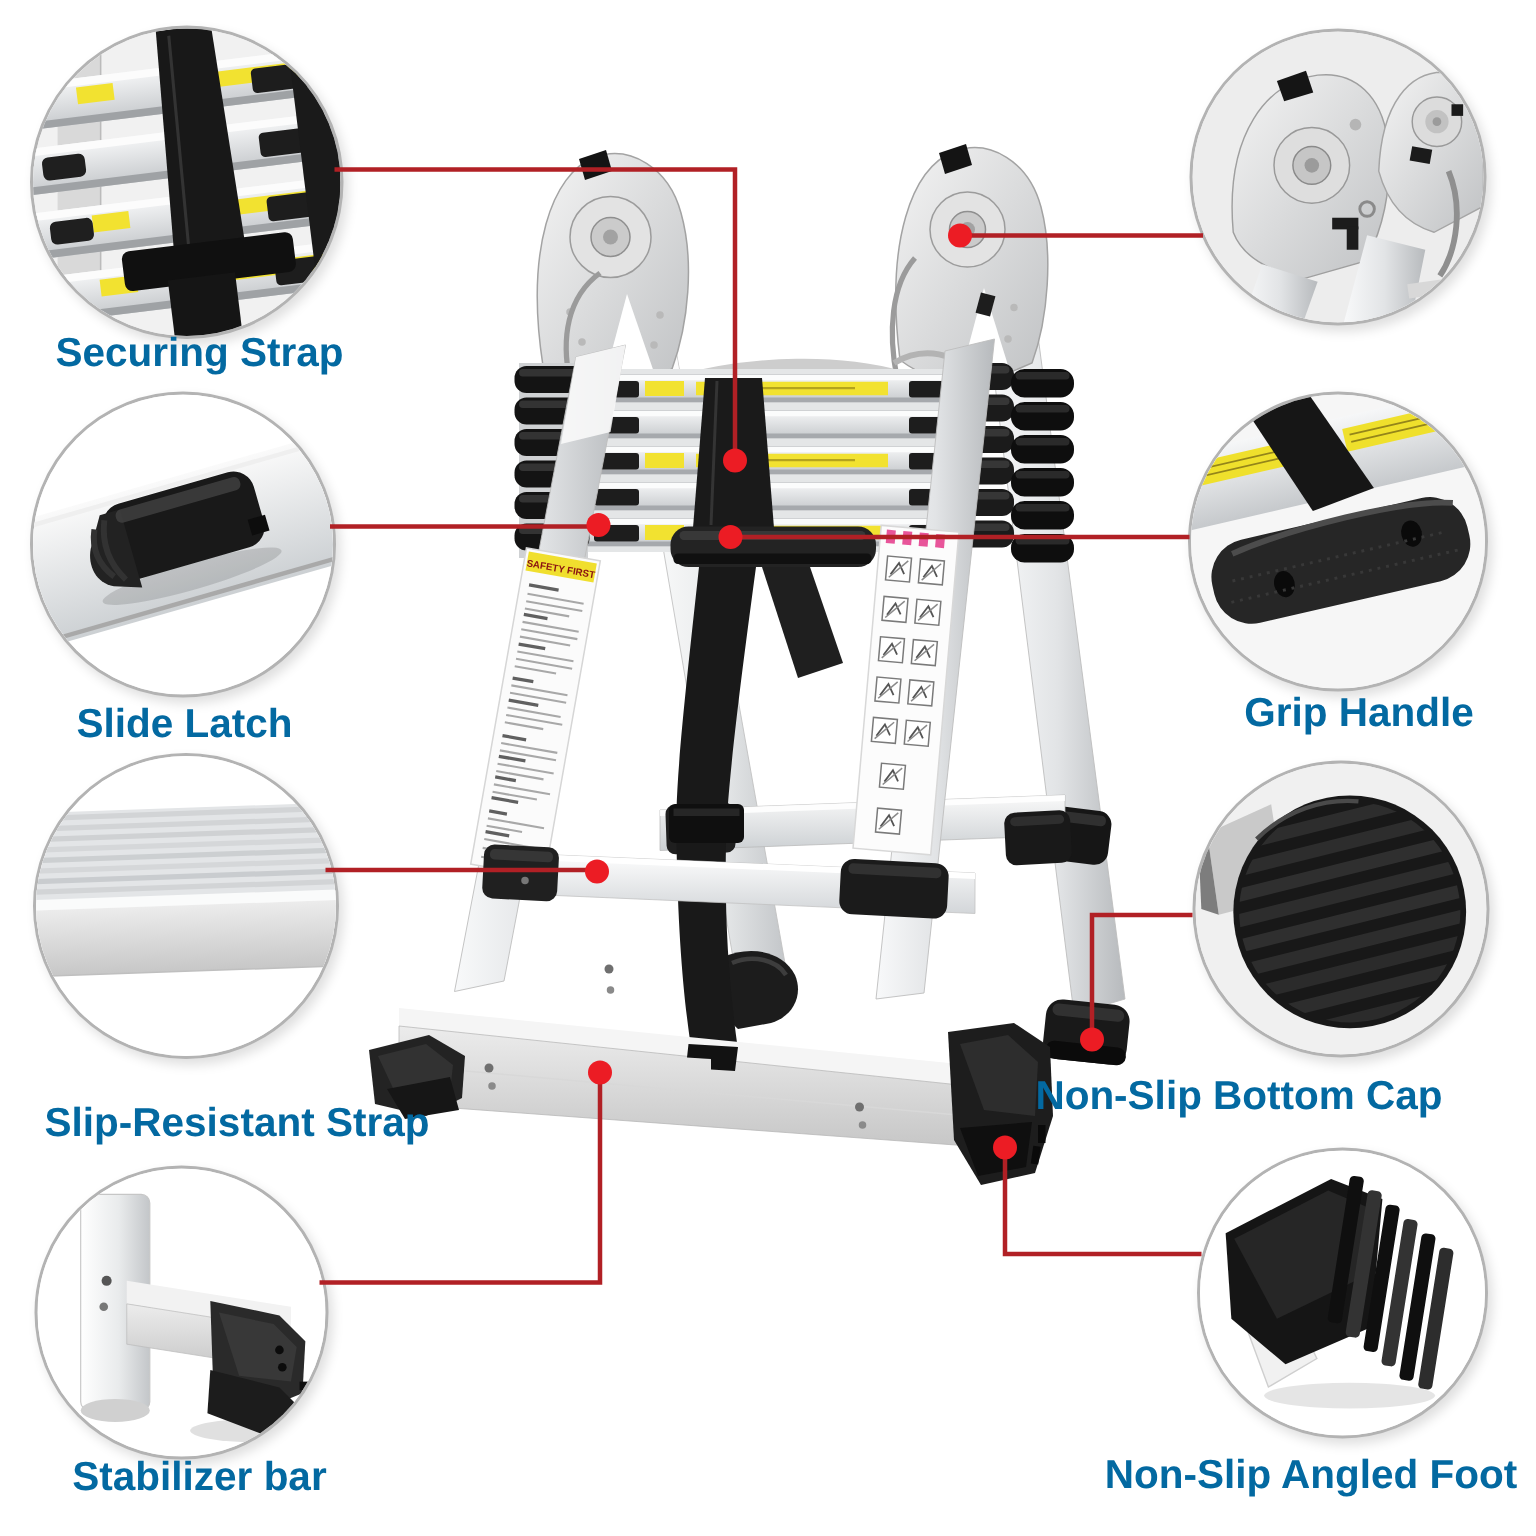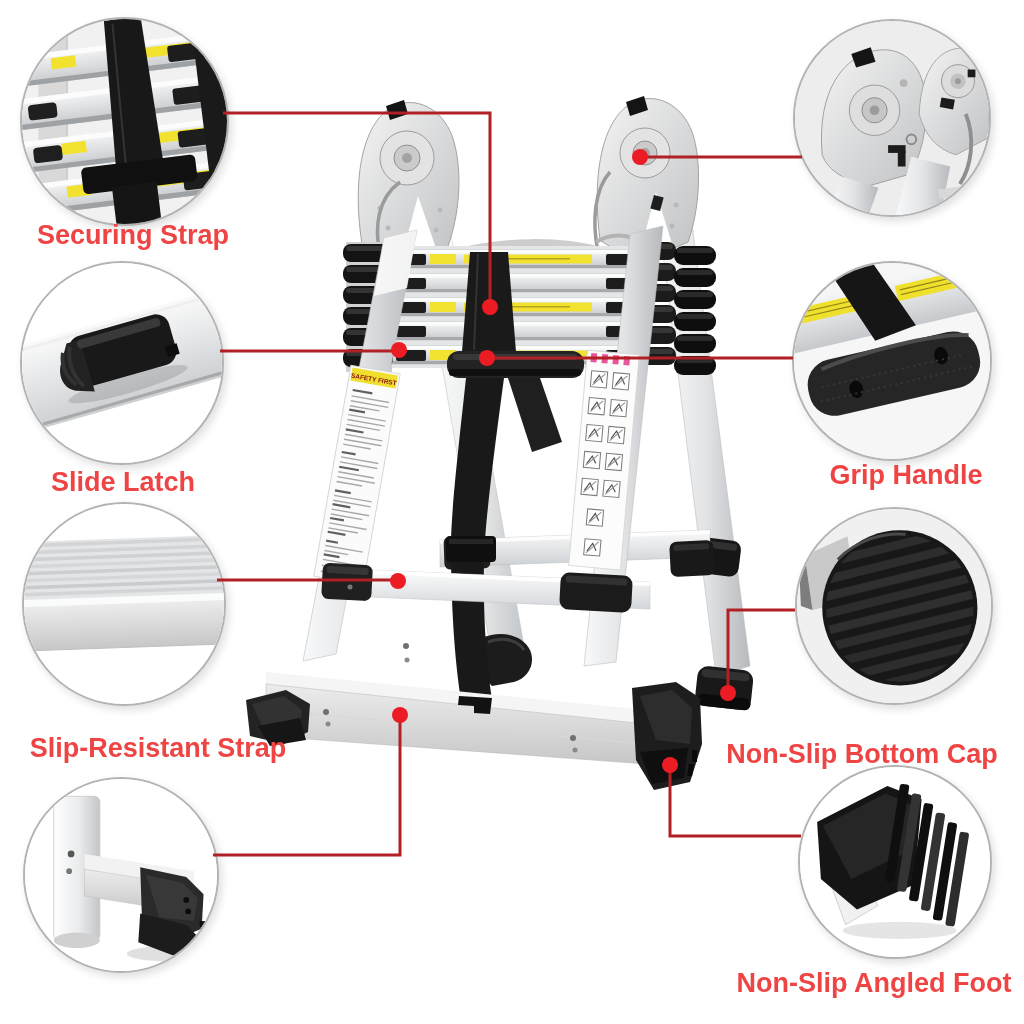--- a/index.html
+++ b/index.html
@@ -8,38 +8,38 @@
     overflow:hidden;font-family:"Liberation Sans",sans-serif;
   }
   .layer{position:absolute;left:0;top:0;width:1024px;height:1024px;}
   .callout-circle{
     position:absolute;border-radius:50%;border:2px solid #b3b3b3;
     overflow:hidden;background:#f4f4f4;box-shadow:3px 4px 8px rgba(0,0,0,.13);
   }
   .callout-circle svg{display:block;width:100%;height:100%;}
   .feature-label{
     position:absolute;font-weight:bold;font-size:27px;line-height:1.05;
-    color:#ef4444;text-align:center;white-space:nowrap;
+    color:#0369a1;text-align:center;white-space:nowrap;
   }
   
   #c-securing{left:20px;top:17px;width:205px;height:205px;}
   #c-hinge{left:793px;top:19px;width:194px;height:194px;}
   #c-latch{left:20px;top:261px;width:200px;height:200px;}
   #c-grip{left:792px;top:261px;width:196px;height:196px;}
   #c-rung{left:22px;top:502px;width:200px;height:200px;}
   #c-cap{left:795px;top:507px;width:194px;height:194px;}
   #c-stab{left:23px;top:777px;width:192px;height:192px;}
   #c-foot{left:798px;top:765px;width:190px;height:190px;}
   
   #l-securing{left:33px;top:221px;width:200px;}
   #l-hinge{left:699px;top:224px;width:324px;}
   #l-latch{left:23px;top:468px;width:200px;}
   #l-grip{left:806px;top:461px;width:200px;}
   #l-rung{left:8px;top:734px;width:300px;}
-  #l-cap{left:700px;top:716px;width:324px;margin-top:24px;}
+  #l-cap{left:664px;top:716px;width:324px;}
   #l-stab{left:33px;top:970px;width:200px;}
   #l-foot{left:712px;top:969px;width:324px;}
 </style>
 </head>
 <body>
 
 <div class="canvas">
 
   <svg class="layer" viewBox="0 0 1024 1024">
     <defs>
@@ -530,15 +530,16 @@
       <circle cx="400" cy="715" r="8"></circle>
       <circle cx="670" cy="765" r="8"></circle>
     </g>
   </svg>
 
   <div class="feature-label" id="l-securing">Securing Strap</div>
   <div class="feature-label" id="l-grip">Grip Handle</div>
   <div class="feature-label" id="l-latch">Slide Latch</div>
   <div class="feature-label" id="l-rung">Slip-Resistant Strap</div>
   <div class="feature-label" id="l-cap">Non-Slip Bottom Cap</div>
+  <div class="feature-label" id="l-stab">Stabilizer bar</div>
   <div class="feature-label" id="l-foot">Non-Slip Angled Foot</div>
 
 </div>
 
 </body></html>

